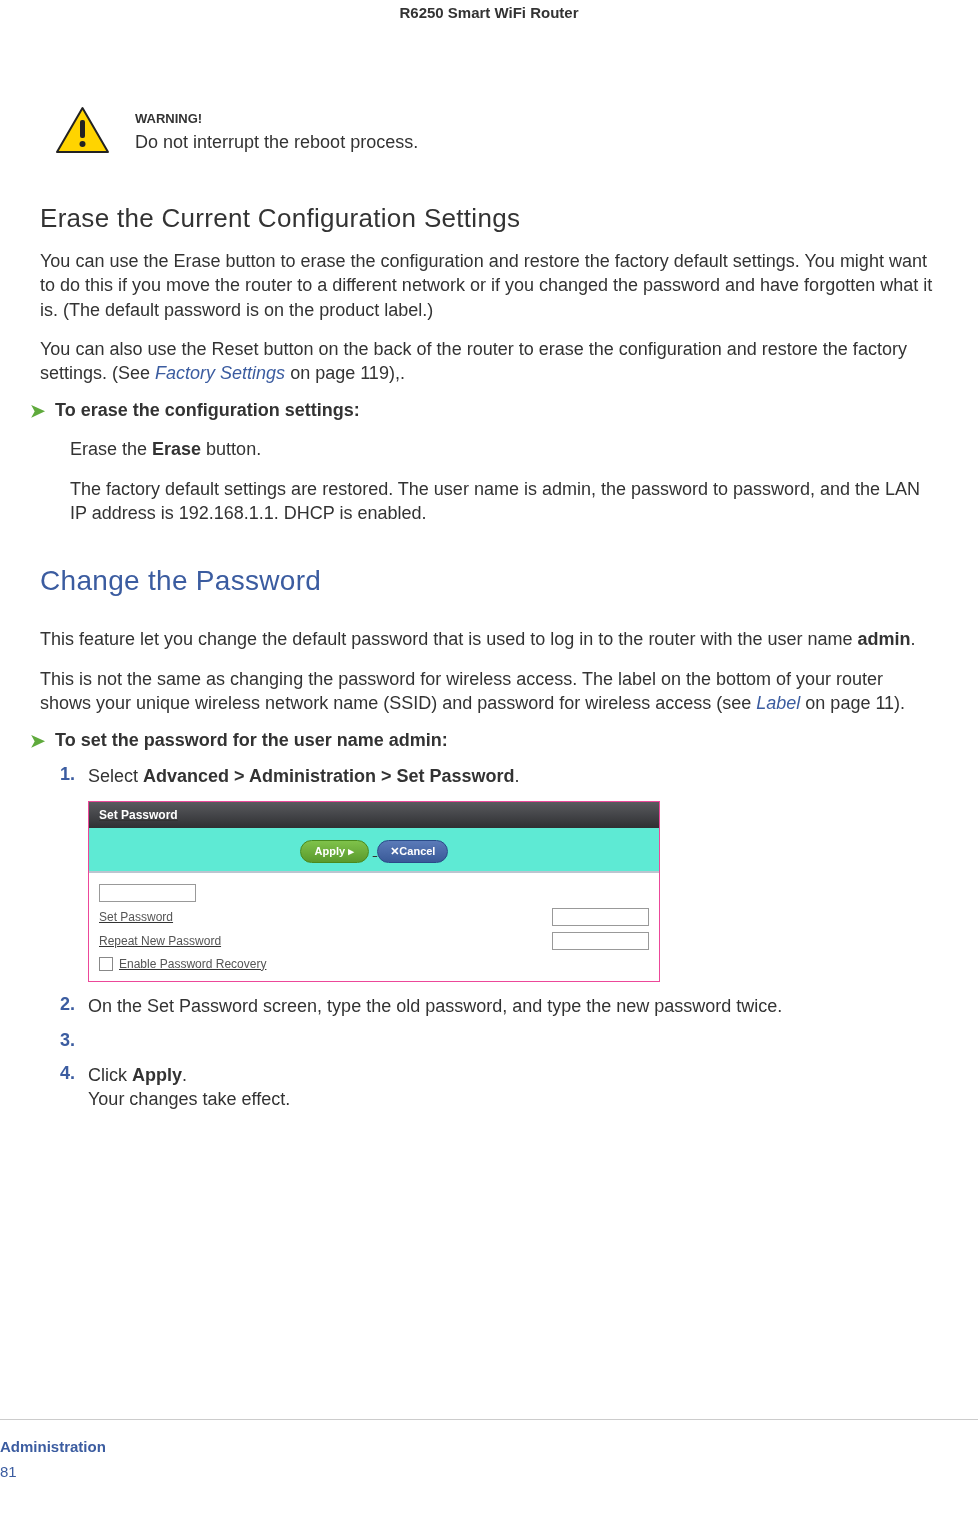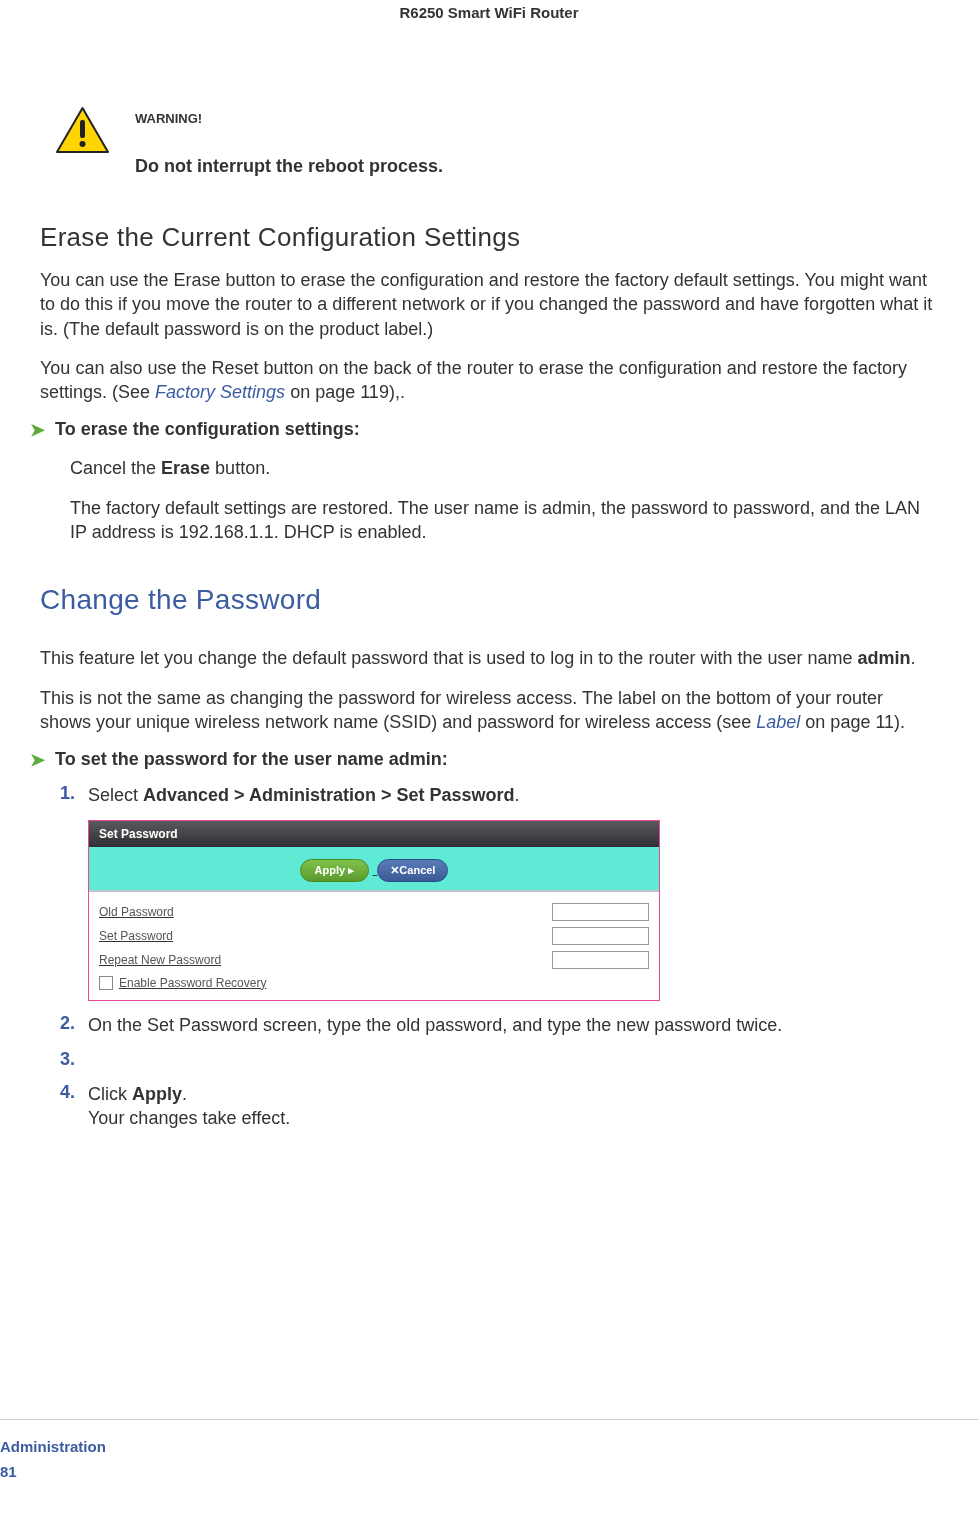--- a/index.html
+++ b/index.html
@@ -34,24 +34,24 @@
     }
     .warning-text {
       padding-top: 5px;
     }
     .warning-label {
       font-weight: bold;
       font-size: 13px;
       color: #333;
     }
     .warning-msg {
-      font-weight: bold;
-      font-size: 18px;
-      color: #333;
-      margin-top: 30px;
+      font-weight: normal;
+      font-size: 18px;
+      color: #333;
+      margin-top: 6px;
     }
     .h2 {
       font-size: 26px;
       color: #333;
       font-weight: 500;
       margin-top: 45px;
       letter-spacing: 0.3px;
     }
     .h1 {
       font-size: 28px;
@@ -199,21 +199,21 @@
       text-align: left;
       padding-top: 18px;
     }
     .footer-line1 {
       color: #3b5ca0;
       font-weight: bold;
       font-size: 15px;
     }
     .footer-line2 {
       color: #3b5ca0;
-      font-weight: bold;
+      font-weight: normal;
       font-size: 15px;
       margin-top: 8px;
     }
   </style>
 </head>
 <body>
 
 <div class="page">
   <div class="header-title">R6250 Smart WiFi Router</div>
 
@@ -235,21 +235,21 @@
   <div class="para">You can use the Erase button to erase the configuration and restore the factory default settings. You might want to do this if you move the router to a different network or if you changed the password and have forgotten what it is. (The default password is on the product label.)</div>
   <div class="para">
     <span>You can also use the Reset button on the back of the router to erase the configuration and restore the factory settings. (See </span><span class="link">Factory Settings</span><span> on page 119),.</span>
   </div>
 
   <div class="task-marker">
     <span class="task-arrow">➤</span>
     <span class="task-text">To erase the configuration settings:</span>
   </div>
   <div class="para para-indent">
-    <span>Cancel the </span><span class="bold">Erase</span><span> button.</span>
+    <span>Erase the </span><span class="bold">Erase</span><span> button.</span>
   </div>
   <div class="para para-indent">The factory default settings are restored. The user name is admin, the password to password, and the LAN IP address is 192.168.1.1. DHCP is enabled.</div>
 
   <div class="h1">Change the Password</div>
 
   <div class="para">
     <span>This feature let you change the default password that is used to log in to the router with the user name </span><span class="bold">admin</span><span>.</span>
   </div>
   <div class="para">
     <span>This is not the same as changing the password for wireless access. The label on the bottom of your router shows your unique wireless network name (SSID) and password for wireless access (see </span><span class="link">Label</span><span> on page 11).</span>
@@ -269,21 +269,20 @@
 
   <div class="screenshot">
     <div class="ss-header">Set Password</div>
     <div class="ss-buttons">
       <span class="btn-apply">Apply ▸</span>
       <span class="btn-cancel">✕Cancel</span>
     </div>
     <div class="ss-divider"></div>
     <div class="ss-form">
       <div class="ss-row">
-        <span class="ss-label">Old Password</span>
         <span class="ss-input"></span>
       </div>
       <div class="ss-row">
         <span class="ss-label">Set Password</span>
         <span class="ss-input"></span>
       </div>
       <div class="ss-row">
         <span class="ss-label">Repeat New Password</span>
         <span class="ss-input"></span>
       </div>

